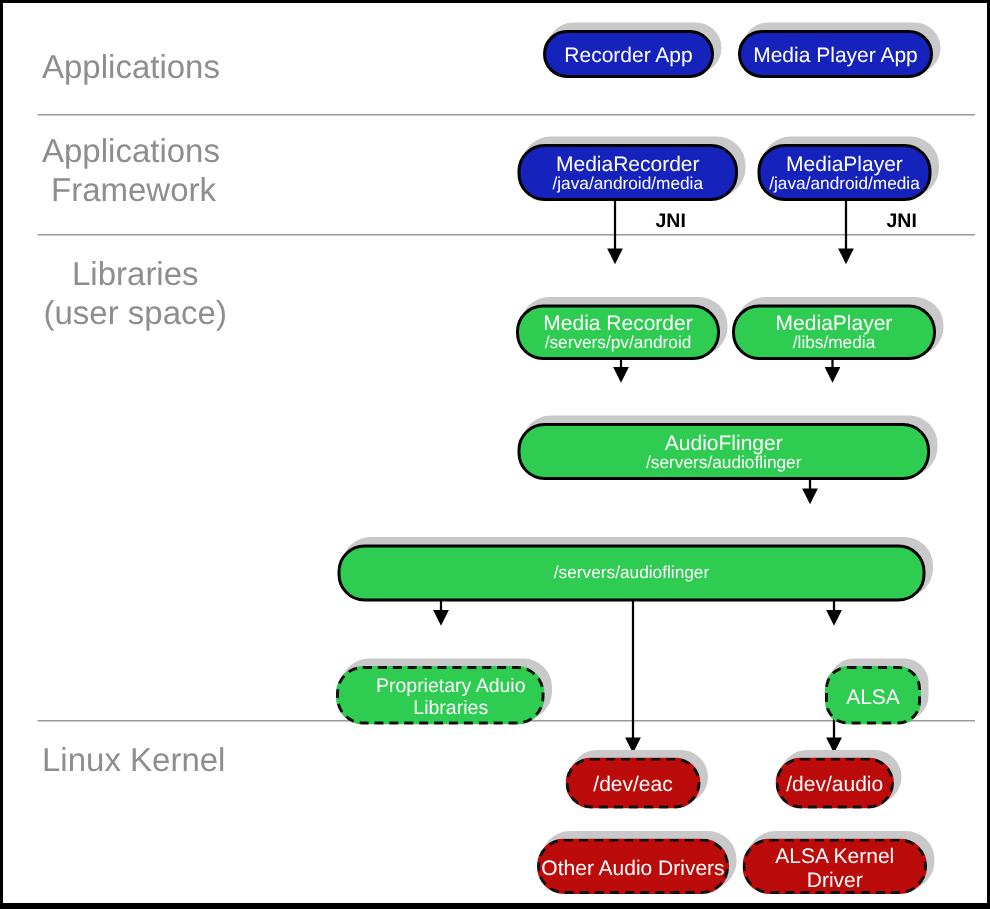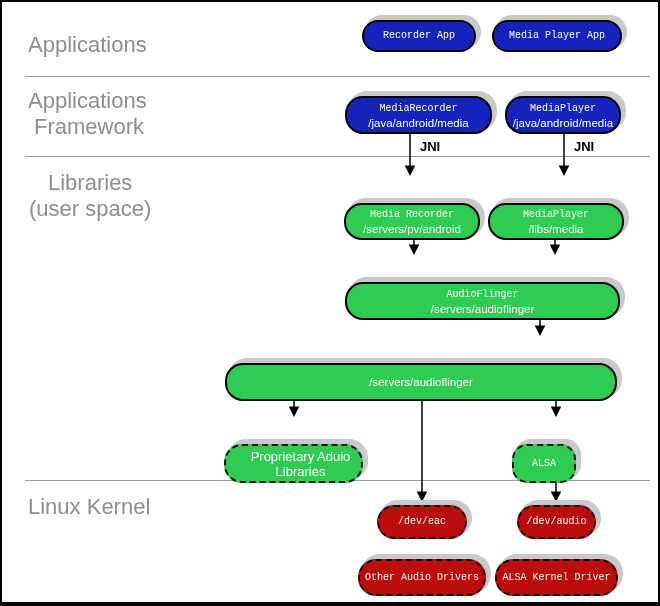--- a/index.html
+++ b/index.html
@@ -31,25 +31,25 @@
     align-items:center;justify-content:center;
     color:#fff;text-align:center;
     border:2px solid #000;
     border-radius:18px;
     box-shadow:4px -4px 0 1px var(--shadow-gray,#c9c9c9);
   }
   .node.dashed{border:2px dashed #111;}
   .node.blue{background:var(--app-blue,#1522bc);}
   .node.green{background:var(--lib-green,#2fcc52);margin-top:24px;}
   .node.red{background:var(--kernel-red,#bb0b0b);}
-  .node .title{font-size:10px;line-height:16px;font-family:Liberation Mono, monospace;}
+  .node .title{font-size:14px;line-height:16px;}
   .node .subtitle{font-size:11.5px;line-height:13px;}
   .node .title2{font-size:13px;line-height:15px;padding-left:14px;}
   .jni{
-    position:absolute;font-size:13px;font-weight:bold;color:#000;
+    position:absolute;font-size:13px;font-weight:bold;color:#000;margin-left:17px;
   }
   #wires{position:absolute;left:0;top:0;pointer-events:none;}
 </style>
 </head>
 <body>
 
 <div id="frame">
 
   <div class="sep" style="top:74px"></div>
   <div class="sep" style="top:154px"></div>
@@ -116,21 +116,21 @@
   </div>
 
   <div class="node green" style="left:223px;top:337px;width:392px;height:38px">
     <span class="subtitle">/servers/audioflinger</span>
   </div>
 
   <div class="node green dashed" style="left:222px;top:418px;width:139px;height:39px">
     <span class="title2">Proprietary Aduio</span>
     <span class="title2">Libraries</span>
   </div>
-  <div class="node green dashed" style="left:510px;top:418px;width:64px;height:39px;border-radius:15px">
+  <div class="node green dashed" style="left:548px;top:418px;width:64px;height:39px;border-radius:15px">
     <span class="title">ALSA</span>
   </div>
 
   <div class="node red dashed" style="left:375px;top:503px;width:90px;height:34px">
     <span class="title">/dev/eac</span>
   </div>
   <div class="node red dashed" style="left:356px;top:557px;width:128px;height:37px">
     <span class="title">Other Audio Drivers</span>
   </div>
   <div class="node red dashed" style="left:515px;top:503px;width:79px;height:34px">

